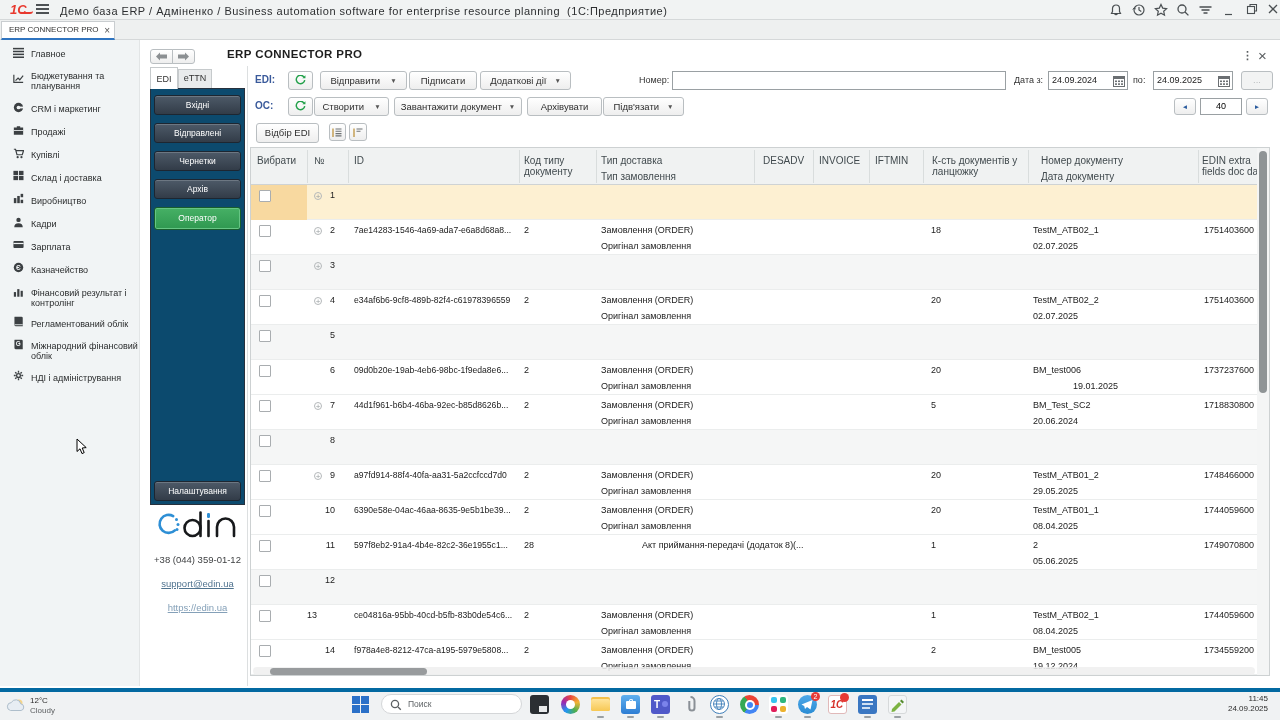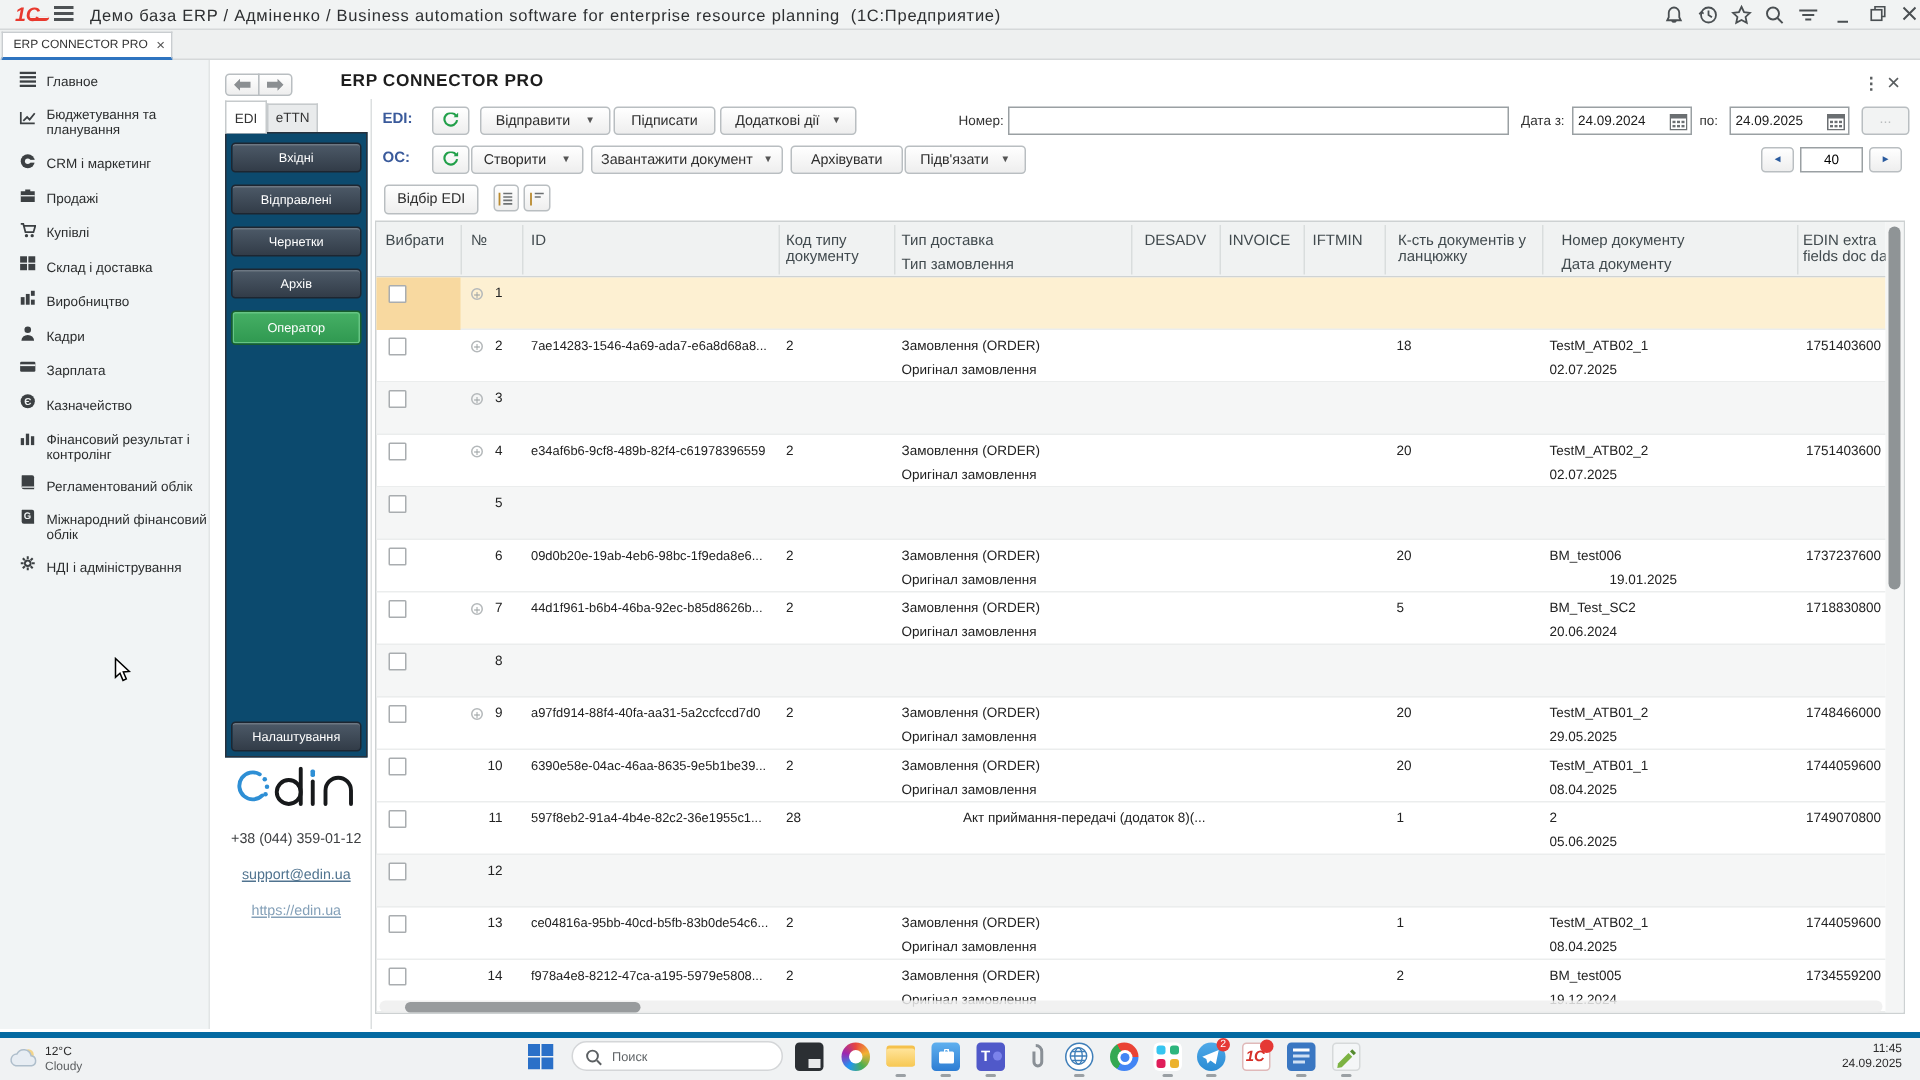--- a/index.html
+++ b/index.html
@@ -434,21 +434,21 @@
 <div class="l1" style="left:782px;">2</div>
 <div class="l2" style="left:782px;">05.06.2025</div>
 <div class="l1" style="left:947px;width:56px;text-align:right;">1749070800</div>
 </div>
 <div class="row" style="top:422px;background:#f5f6f6;">
 <div class="cb"></div>
 <div class="l1" style="left:56px;width:28px;text-align:right;">12</div>
 </div>
 <div class="row" style="top:457px;">
 <div class="cb"></div>
-<div class="l1" style="left:56px;width:28px;text-align:right;">13</div>
+<div class="l1" style="left:56px;width:28px;">13</div>
 <div class="l1" style="left:103px;font-size:8.6px;">ce04816a-95bb-40cd-b5fb-83b0de54c6...</div>
 <div class="l1" style="left:273px;">2</div>
 <div class="l1" style="left:350px;">Замовлення (ORDER)</div>
 <div class="l2" style="left:350px;">Оригінал замовлення</div>
 <div class="l1" style="left:680px;">1</div>
 <div class="l1" style="left:782px;">TestM_ATB02_1</div>
 <div class="l2" style="left:782px;">08.04.2025</div>
 <div class="l1" style="left:947px;width:56px;text-align:right;">1744059600</div>
 </div>
 <div class="row" style="top:492px;">

